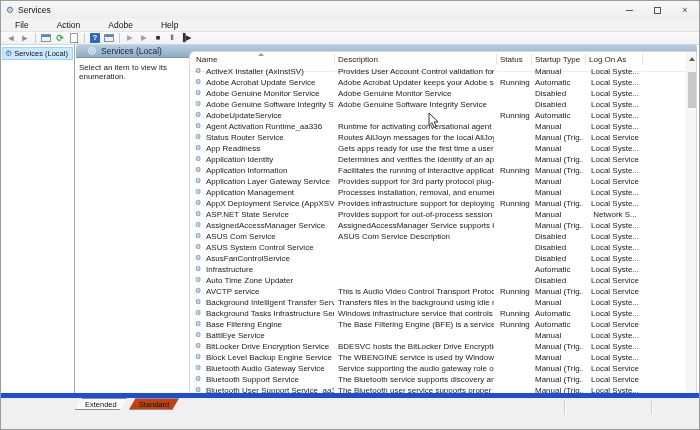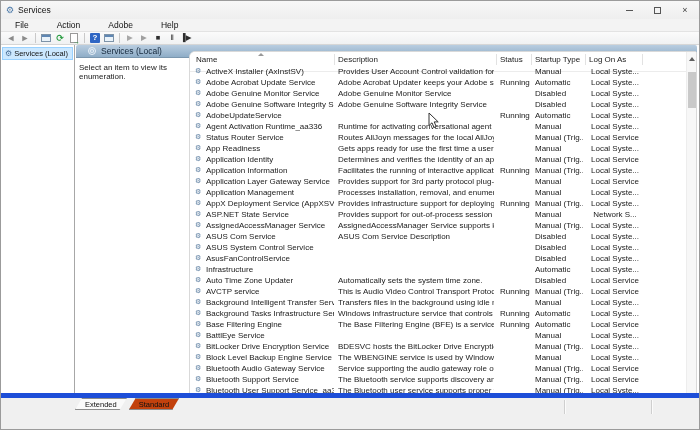--- a/index.html
+++ b/index.html
@@ -358,21 +358,20 @@
               <span class="row-gear">⚙</span>
               <span class="cell c-name">Infrastructure</span>
               <span class="cell c-desc"></span>
               <span class="cell c-status"></span>
               <span class="cell c-start">Automatic</span>
               <span class="cell c-logon">Local Syste...</span>
             </div>
             <div class="trow">
               <span class="row-gear">⚙</span>
               <span class="cell c-name">Auto Time Zone Updater</span>
-              <span class="cell c-desc">Automatically sets the system time zone.</span>
               <span class="cell c-status"></span>
               <span class="cell c-start">Disabled</span>
               <span class="cell c-logon">Local Service</span>
             </div>
             <div class="trow">
               <span class="row-gear">⚙</span>
               <span class="cell c-name">AVCTP service</span>
               <span class="cell c-desc">This is Audio Video Control Transport Protocol ser...</span>
               <span class="cell c-status">Running</span>
               <span class="cell c-start">Manual (Trig...</span>

